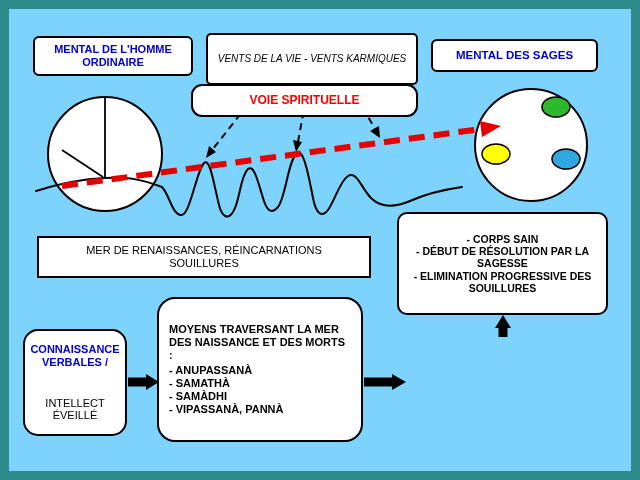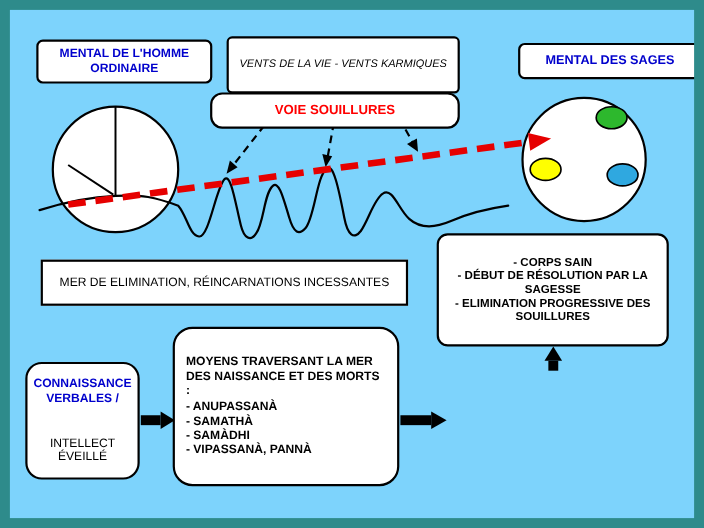--- a/index.html
+++ b/index.html
@@ -11,21 +11,21 @@
     position:absolute;inset:0;border:9px solid #2e8b8b;pointer-events:none;z-index:5;
   }
   svg.canvas{position:absolute;left:0;top:0;z-index:1;}
   .box{
     position:absolute;z-index:3;background:#ffffff;border:2px solid #000000;
     display:flex;flex-direction:column;align-items:center;justify-content:center;
     text-align:center;box-sizing:border-box;line-height:1.18;
   }
   .b-ordinary  {left:33px;  top:36px;  width:160px; height:40px; border-radius:6px;  color:#0000cc;font-weight:bold;font-size:11px;}
   .b-winds     {left:206px; top:33px;  width:212px; height:52px; border-radius:5px;  color:#000;  font-size:10px;font-style:italic;}
-  .b-sage      {left:431px; top:39px;  width:167px; height:33px; border-radius:6px;  color:#0000cc;font-weight:bold;font-size:11.5px;margin-left:40px;}
+  .b-sage      {left:431px; top:39px;  width:167px; height:33px; border-radius:6px;  color:#0000cc;font-weight:bold;font-size:11.5px;}
   .b-voie      {left:191px; top:84px;  width:227px; height:33px; border-radius:11px; color:#ff0000;font-weight:bold;font-size:12px;}
   .b-sea       {left:37px;  top:236px; width:334px; height:42px; border-radius:0;    color:#000;  font-size:11px;padding:2px 14px;}
   .b-results   {left:397px; top:212px; width:211px; height:103px;border-radius:10px; color:#000;  font-weight:bold;font-size:10.5px;padding:4px 8px;}
   .b-verbal    {left:23px;  top:329px; width:104px; height:107px;border-radius:15px; font-size:11px;padding:4px 5px;gap:26px;}
   .b-means     {left:157px; top:297px; width:206px; height:145px;border-radius:18px; color:#000;  font-weight:bold;font-size:11px;
                 align-items:flex-start;text-align:left;padding:8px 10px;}
   .b-nonverbal {left:405px; top:339px; width:197px; height:101px;border-radius:15px; font-size:11px;padding:4px 10px;}
   .blue-bold{color:#0000cc;font-weight:bold;overflow-wrap:break-word;word-break:break-word;width:100%;}
   .black-reg{color:#000000;font-weight:normal;margin-top:2px;}
   .means-title{margin-bottom:2px;}
@@ -86,25 +86,25 @@
 
   <div class="box b-winds">
     <span>VENTS DE LA VIE - VENTS KARMIQUES</span>
   </div>
 
   <div class="box b-sage">
     <span>MENTAL DES SAGES</span>
   </div>
 
   <div class="box b-voie">
-    <span>VOIE SOUILLURES</span>
+    <span>VOIE SPIRITUELLE</span>
   </div>
 
   <div class="box b-sea">
-    <span>MER DE ELIMINATION, RÉINCARNATIONS INCESSANTES</span>
+    <span>MER DE RENAISSANCES, RÉINCARNATIONS SOUILLURES</span>
   </div>
 
   <div class="box b-results">
     <div class="res-line">- CORPS SAIN</div>
     <div class="res-line">- DÉBUT DE RÉSOLUTION PAR LA SAGESSE</div>
     <div class="res-line">- ELIMINATION PROGRESSIVE DES SOUILLURES</div>
   </div>
 
   <div class="box b-verbal">
     <span class="blue-bold">CONNAISSANCE VERBALES /</span>

